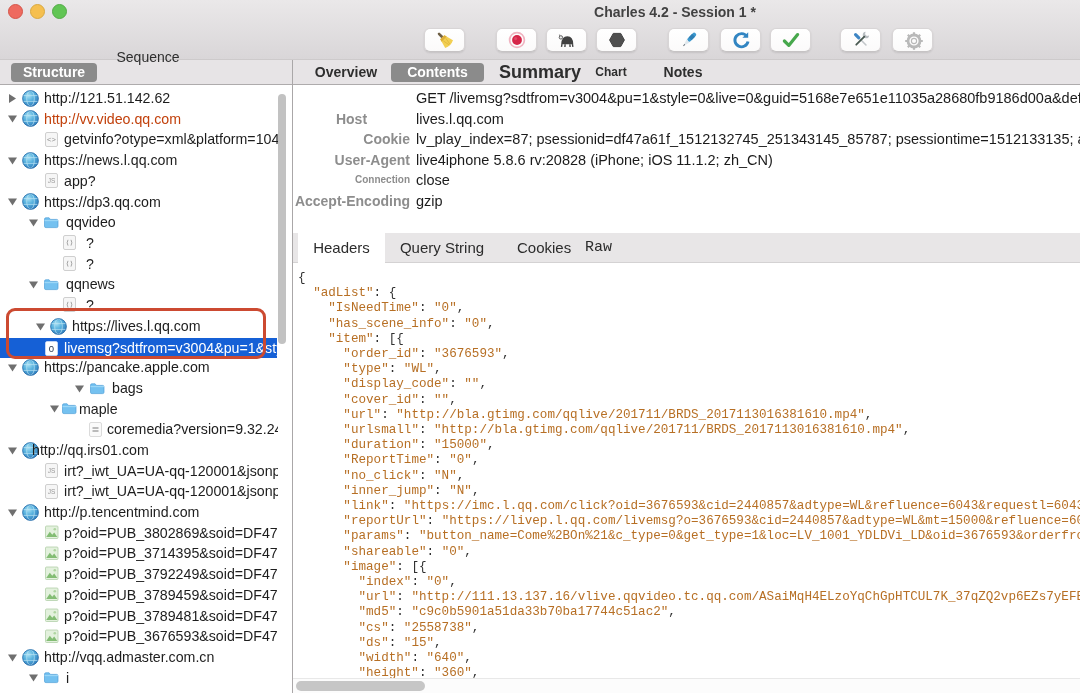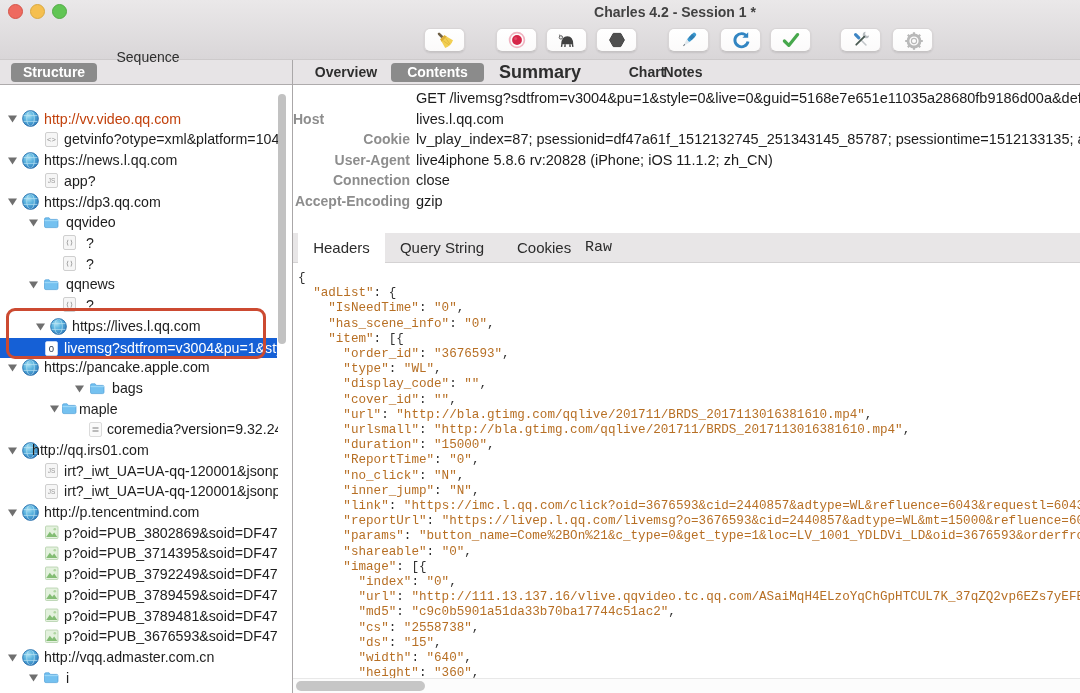--- a/index.html
+++ b/index.html
@@ -115,25 +115,37 @@
       </svg>
     </div>
   </div>
 
 <div style="position:absolute;left:0;top:60px;width:1080px;height:25px;background:#e7e4e6;border-bottom:1px solid #aeabac;box-sizing:border-box;"></div>
 <div style="position:absolute;left:11px;top:63px;width:86px;height:19px;border-radius:4px;background:#8b8b8b;color:#fff;font-size:14px;font-weight:bold;text-align:center;line-height:19px;">Structure</div>
 <div style="position:absolute;left:110px;top:48px;width:76px;height:19px;color:#2e2e2e;font-size:14px;font-weight:normal;text-align:center;line-height:19px;">Sequence</div>
 <div style="position:absolute;left:314px;top:63px;width:64px;height:19px;color:#2e2e2e;font-size:14px;font-weight:bold;text-align:center;line-height:19px;">Overview</div>
 <div style="position:absolute;left:391px;top:63px;width:93px;height:19px;border-radius:4px;background:#8b8b8b;color:#fff;font-size:14px;font-weight:bold;text-align:center;line-height:19px;">Contents</div>
 <div style="position:absolute;left:499px;top:63px;width:66px;height:19px;color:#2e2e2e;font-size:18px;font-weight:bold;text-align:center;line-height:19px;">Summary</div>
-<div style="position:absolute;left:592px;top:63px;width:38px;height:19px;color:#2e2e2e;font-size:14px;font-weight:bold;text-align:center;line-height:19px;margin-left:36px;">Chart</div>
+<div style="position:absolute;left:592px;top:63px;width:38px;height:19px;color:#2e2e2e;font-size:12px;font-weight:bold;text-align:center;line-height:19px;">Chart</div>
 <div style="position:absolute;left:662px;top:63px;width:42px;height:19px;color:#2e2e2e;font-size:14px;font-weight:bold;text-align:center;line-height:19px;">Notes</div>
 
 <div style="position:absolute;left:0;top:85px;width:292px;height:608px;background:#fff;overflow:hidden;font-size:14.2px;">
 <div style="position:absolute;left:0;top:-85px;width:292px;height:693px;">
+<div style="position:absolute;left:0;top:88.0px;width:290px;height:20.7px;">
+        <svg width="11" height="11" viewBox="0 0 11 11" style="position:absolute;left:7px;top:4.8px;">
+          <path d="M2 1 L9 5.5 L2 10 Z" fill="#6f6f6f"></path>
+        </svg>
+        <svg width="17" height="17" viewBox="0 0 17 17" style="position:absolute;left:22px;top:1.8px;">
+          <circle cx="8.5" cy="8.5" r="8" fill="url(#gg)"></circle>
+          <ellipse cx="8.5" cy="8.5" rx="3.8" ry="7.6" fill="none" stroke="#bfe6f5" stroke-width="0.9" opacity="0.75"></ellipse>
+          <path d="M1.2 5.6h14.6M1.2 11.4h14.6" stroke="#bfe6f5" stroke-width="0.9" opacity="0.75" fill="none"></path>
+          <circle cx="8.5" cy="8.5" r="7.9" fill="none" stroke="#2a6da9" stroke-width="0.8"></circle>
+        </svg>
+        <div style="position:absolute;left:44px;top:0;width:234px;height:20.7px;line-height:20.7px;color:#1d1d1d;white-space:nowrap;overflow:hidden">http://121.51.142.62</div>
+      </div>
 <div style="position:absolute;left:0;top:108.7px;width:290px;height:20.7px;">
         <svg width="11" height="11" viewBox="0 0 11 11" style="position:absolute;left:7px;top:4.8px;">
           <path d="M1 2.5 L10 2.5 L5.5 9.5 Z" fill="#6f6f6f"></path>
         </svg>
         <svg width="17" height="17" viewBox="0 0 17 17" style="position:absolute;left:22px;top:1.8px;">
           <circle cx="8.5" cy="8.5" r="8" fill="url(#gg)"></circle>
           <ellipse cx="8.5" cy="8.5" rx="3.8" ry="7.6" fill="none" stroke="#bfe6f5" stroke-width="0.9" opacity="0.75"></ellipse>
           <path d="M1.2 5.6h14.6M1.2 11.4h14.6" stroke="#bfe6f5" stroke-width="0.9" opacity="0.75" fill="none"></path>
           <circle cx="8.5" cy="8.5" r="7.9" fill="none" stroke="#2a6da9" stroke-width="0.8"></circle>
         </svg>
@@ -390,27 +402,27 @@
 
 <div style="position:absolute;left:278.4px;top:93.5px;width:7.9px;height:250px;background:#c2c2c2;border-radius:4px;"></div>
 
 <div style="position:absolute;left:6px;top:308px;width:260px;height:51px;border:3.5px solid #cc4a31;border-radius:9px;box-sizing:border-box;"></div>
 
 <div style="position:absolute;left:291.5px;top:60px;width:1px;height:633px;background:#aaa7a8;"></div>
 
 <div style="position:absolute;left:293px;top:85px;width:787px;height:608px;background:#fff;overflow:hidden;">
 <div style="position:absolute;left:-293px;top:-85px;width:1080px;height:693px;font-size:13px;">
 <div style="position:absolute;left:416px;top:88.0px;width:664px;height:20.5px;line-height:20.5px;color:#1b1b1b;font-size:14.5px;white-space:nowrap;overflow:hidden">GET /livemsg?sdtfrom=v3004&amp;pu=1&amp;style=0&amp;live=0&amp;guid=5168e7e651e11035a28680fb9186d00a&amp;defnpayver=1&amp;defn=auto&amp;fhdsw</div>
-<div style="position:absolute;left:293px;top:108.5px;width:117px;height:20.5px;line-height:20.5px;text-align:left;color:#8d8d8d;font-weight:bold;font-size:14px;white-space:nowrap">Host</div>
+<div style="position:absolute;left:293px;top:108.5px;width:117px;height:20.5px;line-height:20.5px;text-align:center;color:#8d8d8d;font-weight:bold;font-size:14px;white-space:nowrap">Host</div>
 <div style="position:absolute;left:416px;top:108.5px;width:664px;height:20.5px;line-height:20.5px;color:#1b1b1b;font-size:14.5px;white-space:nowrap;overflow:hidden">lives.l.qq.com</div>
 <div style="position:absolute;left:293px;top:129.0px;width:117px;height:20.5px;line-height:20.5px;text-align:right;color:#8d8d8d;font-weight:bold;font-size:14px;white-space:nowrap">Cookie</div>
 <div style="position:absolute;left:416px;top:129.0px;width:664px;height:20.5px;line-height:20.5px;color:#1b1b1b;font-size:14.5px;white-space:nowrap;overflow:hidden">lv_play_index=87; psessionid=df47a61f_1512132745_251343145_85787; psessiontime=1512133135; appuser=0f5ad2b</div>
 <div style="position:absolute;left:293px;top:149.5px;width:117px;height:20.5px;line-height:20.5px;text-align:right;color:#8d8d8d;font-weight:bold;font-size:14px;white-space:nowrap">User-Agent</div>
 <div style="position:absolute;left:416px;top:149.5px;width:664px;height:20.5px;line-height:20.5px;color:#1b1b1b;font-size:14.5px;white-space:nowrap;overflow:hidden">live4iphone 5.8.6 rv:20828 (iPhone; iOS 11.1.2; zh_CN)</div>
-<div style="position:absolute;left:293px;top:170.0px;width:117px;height:20.5px;line-height:20.5px;text-align:right;color:#8d8d8d;font-weight:bold;font-size:14px;white-space:nowrap">Connection</div>
+<div style="position:absolute;left:293px;top:170.0px;width:117px;height:20.5px;line-height:20.5px;text-align:right;color:#8d8d8d;font-weight:bold;font-size:10px;white-space:nowrap">Connection</div>
 <div style="position:absolute;left:416px;top:170.0px;width:664px;height:20.5px;line-height:20.5px;color:#1b1b1b;font-size:14.5px;white-space:nowrap;overflow:hidden">close</div>
 <div style="position:absolute;left:293px;top:190.5px;width:117px;height:20.5px;line-height:20.5px;text-align:right;color:#8d8d8d;font-weight:bold;font-size:14px;white-space:nowrap">Accept-Encoding</div>
 <div style="position:absolute;left:416px;top:190.5px;width:664px;height:20.5px;line-height:20.5px;color:#1b1b1b;font-size:14.5px;white-space:nowrap;overflow:hidden">gzip</div>
 
 <div style="position:absolute;left:293px;top:233px;width:787px;height:30px;background:#e8e6e7;border-bottom:1px solid #d4d2d3;box-sizing:border-box;"></div>
 <div style="position:absolute;left:298px;top:233px;width:87px;height:30px;background:#fff;"></div>
 <div style="position:absolute;left:298px;top:233px;width:87px;height:30px;line-height:30px;text-align:center;color:#2c2c2c;font-size:15px;">Headers</div>
 <div style="position:absolute;left:398px;top:233px;width:88px;height:30px;line-height:30px;text-align:center;color:#2c2c2c;font-size:15px;">Query String</div>
 <div style="position:absolute;left:517px;top:233px;width:54px;height:30px;line-height:30px;text-align:center;color:#2c2c2c;font-size:15px;">Cookies</div>
 <div style="position:absolute;left:585px;top:233px;width:30px;height:30px;line-height:30px;text-align:left;color:#2c2c2c;font-size:15px;font-family:Liberation Mono, monospace;">Raw</div>

